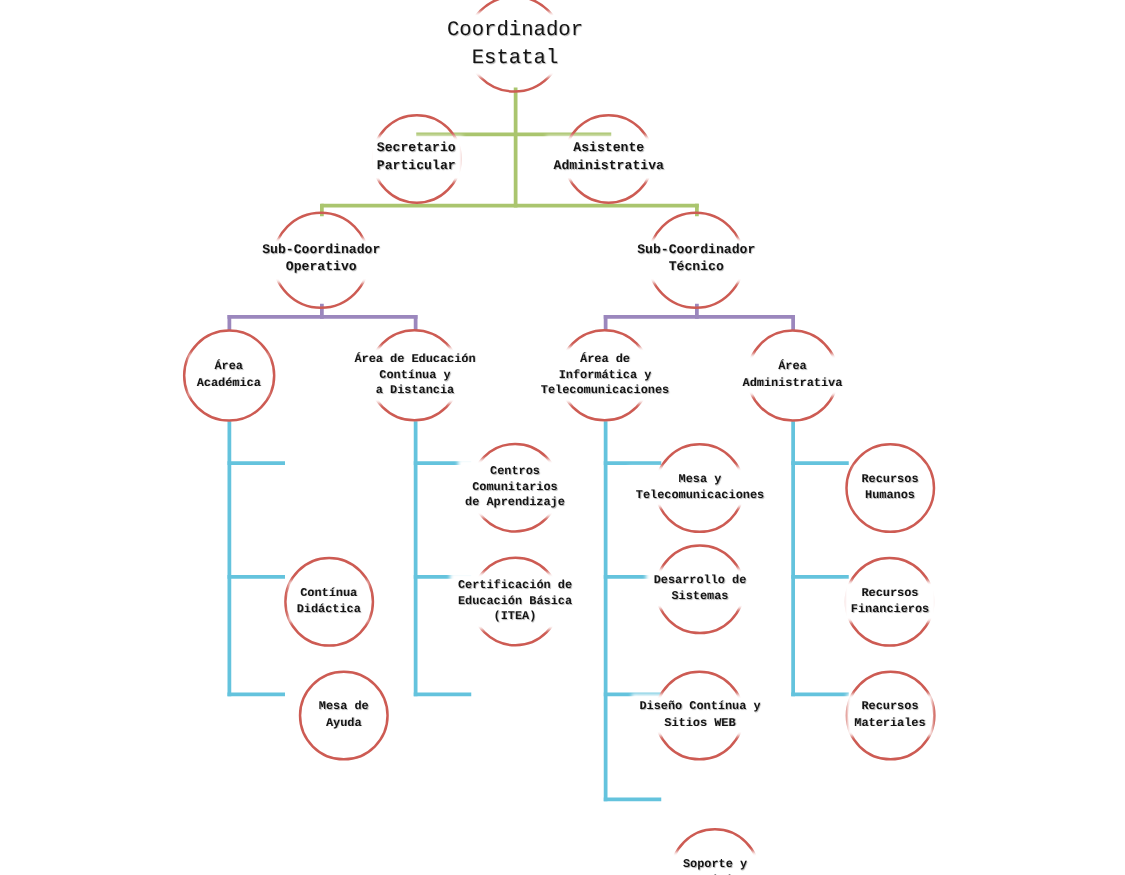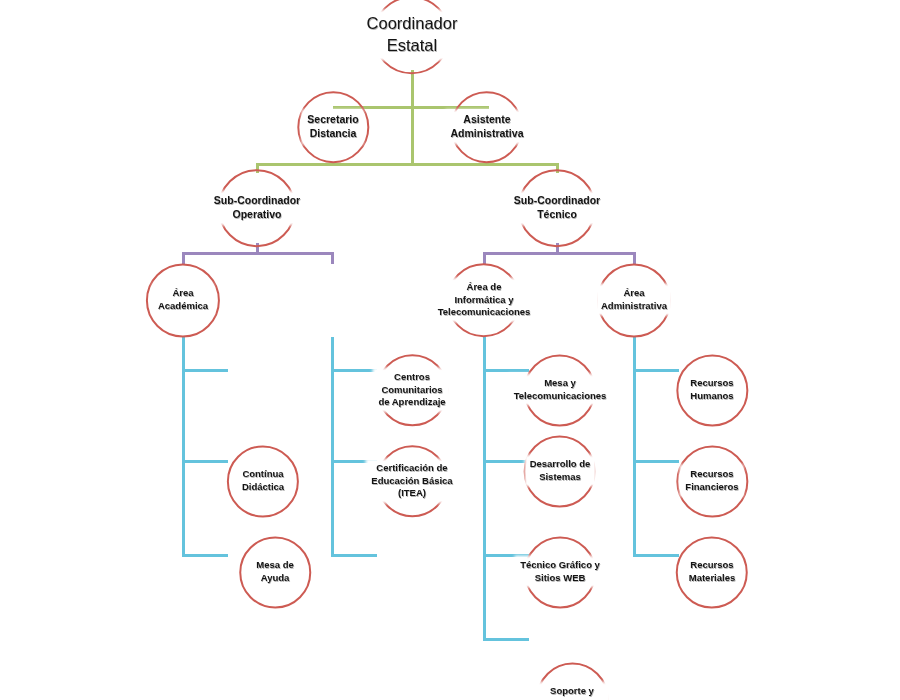--- a/index.html
+++ b/index.html
@@ -29,20 +29,21 @@
   .conn.teal   { background: #64c3dd; }
 
   
   .node {
     position: absolute;
     z-index: 3;
     transform: translate(-50%, -50%);
     display: flex;
     align-items: flex-end;
     justify-content: center;
+    font-family: Liberation Mono, monospace;
   }
   .node-ring {
     position: absolute;
     left: 50%;
     top: 50%;
     transform: translate(-50%, -50%);
     border: 2.2px solid #cd5b53;
     border-radius: 50%;
     z-index: 1;
     box-sizing: border-box;
@@ -120,21 +121,21 @@
 
   <div class="node lvl-root" style="left:412px; top:35px;">
     <div class="node-ring"></div>
     <div class="node-label">Coordinador
 Estatal</div>
   </div>
 
   <div class="node lvl-staff" style="left:333px; top:127px;">
     <div class="node-ring"></div>
     <div class="node-label">Secretario
-Distancia</div>
+Particular</div>
   </div>
 
   <div class="node lvl-staff" style="left:487px; top:127px;">
     <div class="node-ring"></div>
     <div class="node-label">Asistente
 Administrativa</div>
   </div>
 
   <div class="node lvl-sub" style="left:257px; top:208px;">
     <div class="node-ring"></div>
@@ -147,20 +148,26 @@
     <div class="node-label">Sub-Coordinador
 Técnico</div>
   </div>
 
   <div class="node lvl-area" style="left:183px; top:300px;">
     <div class="node-ring"></div>
     <div class="node-label">Área
 Académica</div>
   </div>
 
+  <div class="node lvl-area" style="left:332px; top:300px;">
+    <div class="node-ring"></div>
+    <div class="node-label">Área de Educación
+Contínua y
+a Distancia</div>
+  </div>
 
   <div class="node lvl-area" style="left:484px; top:300px;">
     <div class="node-ring"></div>
     <div class="node-label">Área de
 Informática y
 Telecomunicaciones</div>
   </div>
 
   <div class="node lvl-area" style="left:634px; top:300px;">
     <div class="node-ring"></div>
@@ -203,21 +210,21 @@
   </div>
 
   <div class="node lvl-leaf" style="left:560px; top:471px;">
     <div class="node-ring"></div>
     <div class="node-label">Desarrollo de
 Sistemas</div>
   </div>
 
   <div class="node lvl-leaf" style="left:560px; top:572px;">
     <div class="node-ring"></div>
-    <div class="node-label">Técnico Gráfico y
+    <div class="node-label">Diseño Contínua y
 Sitios WEB</div>
   </div>
 
   <div class="node lvl-leaf" style="left:572px; top:658px;margin-top:40px;">
     <div class="node-ring"></div>
     <div class="node-label">Soporte y
 Mantenimiento</div>
   </div>
 
   <div class="node lvl-leaf" style="left:712px; top:390px;">

